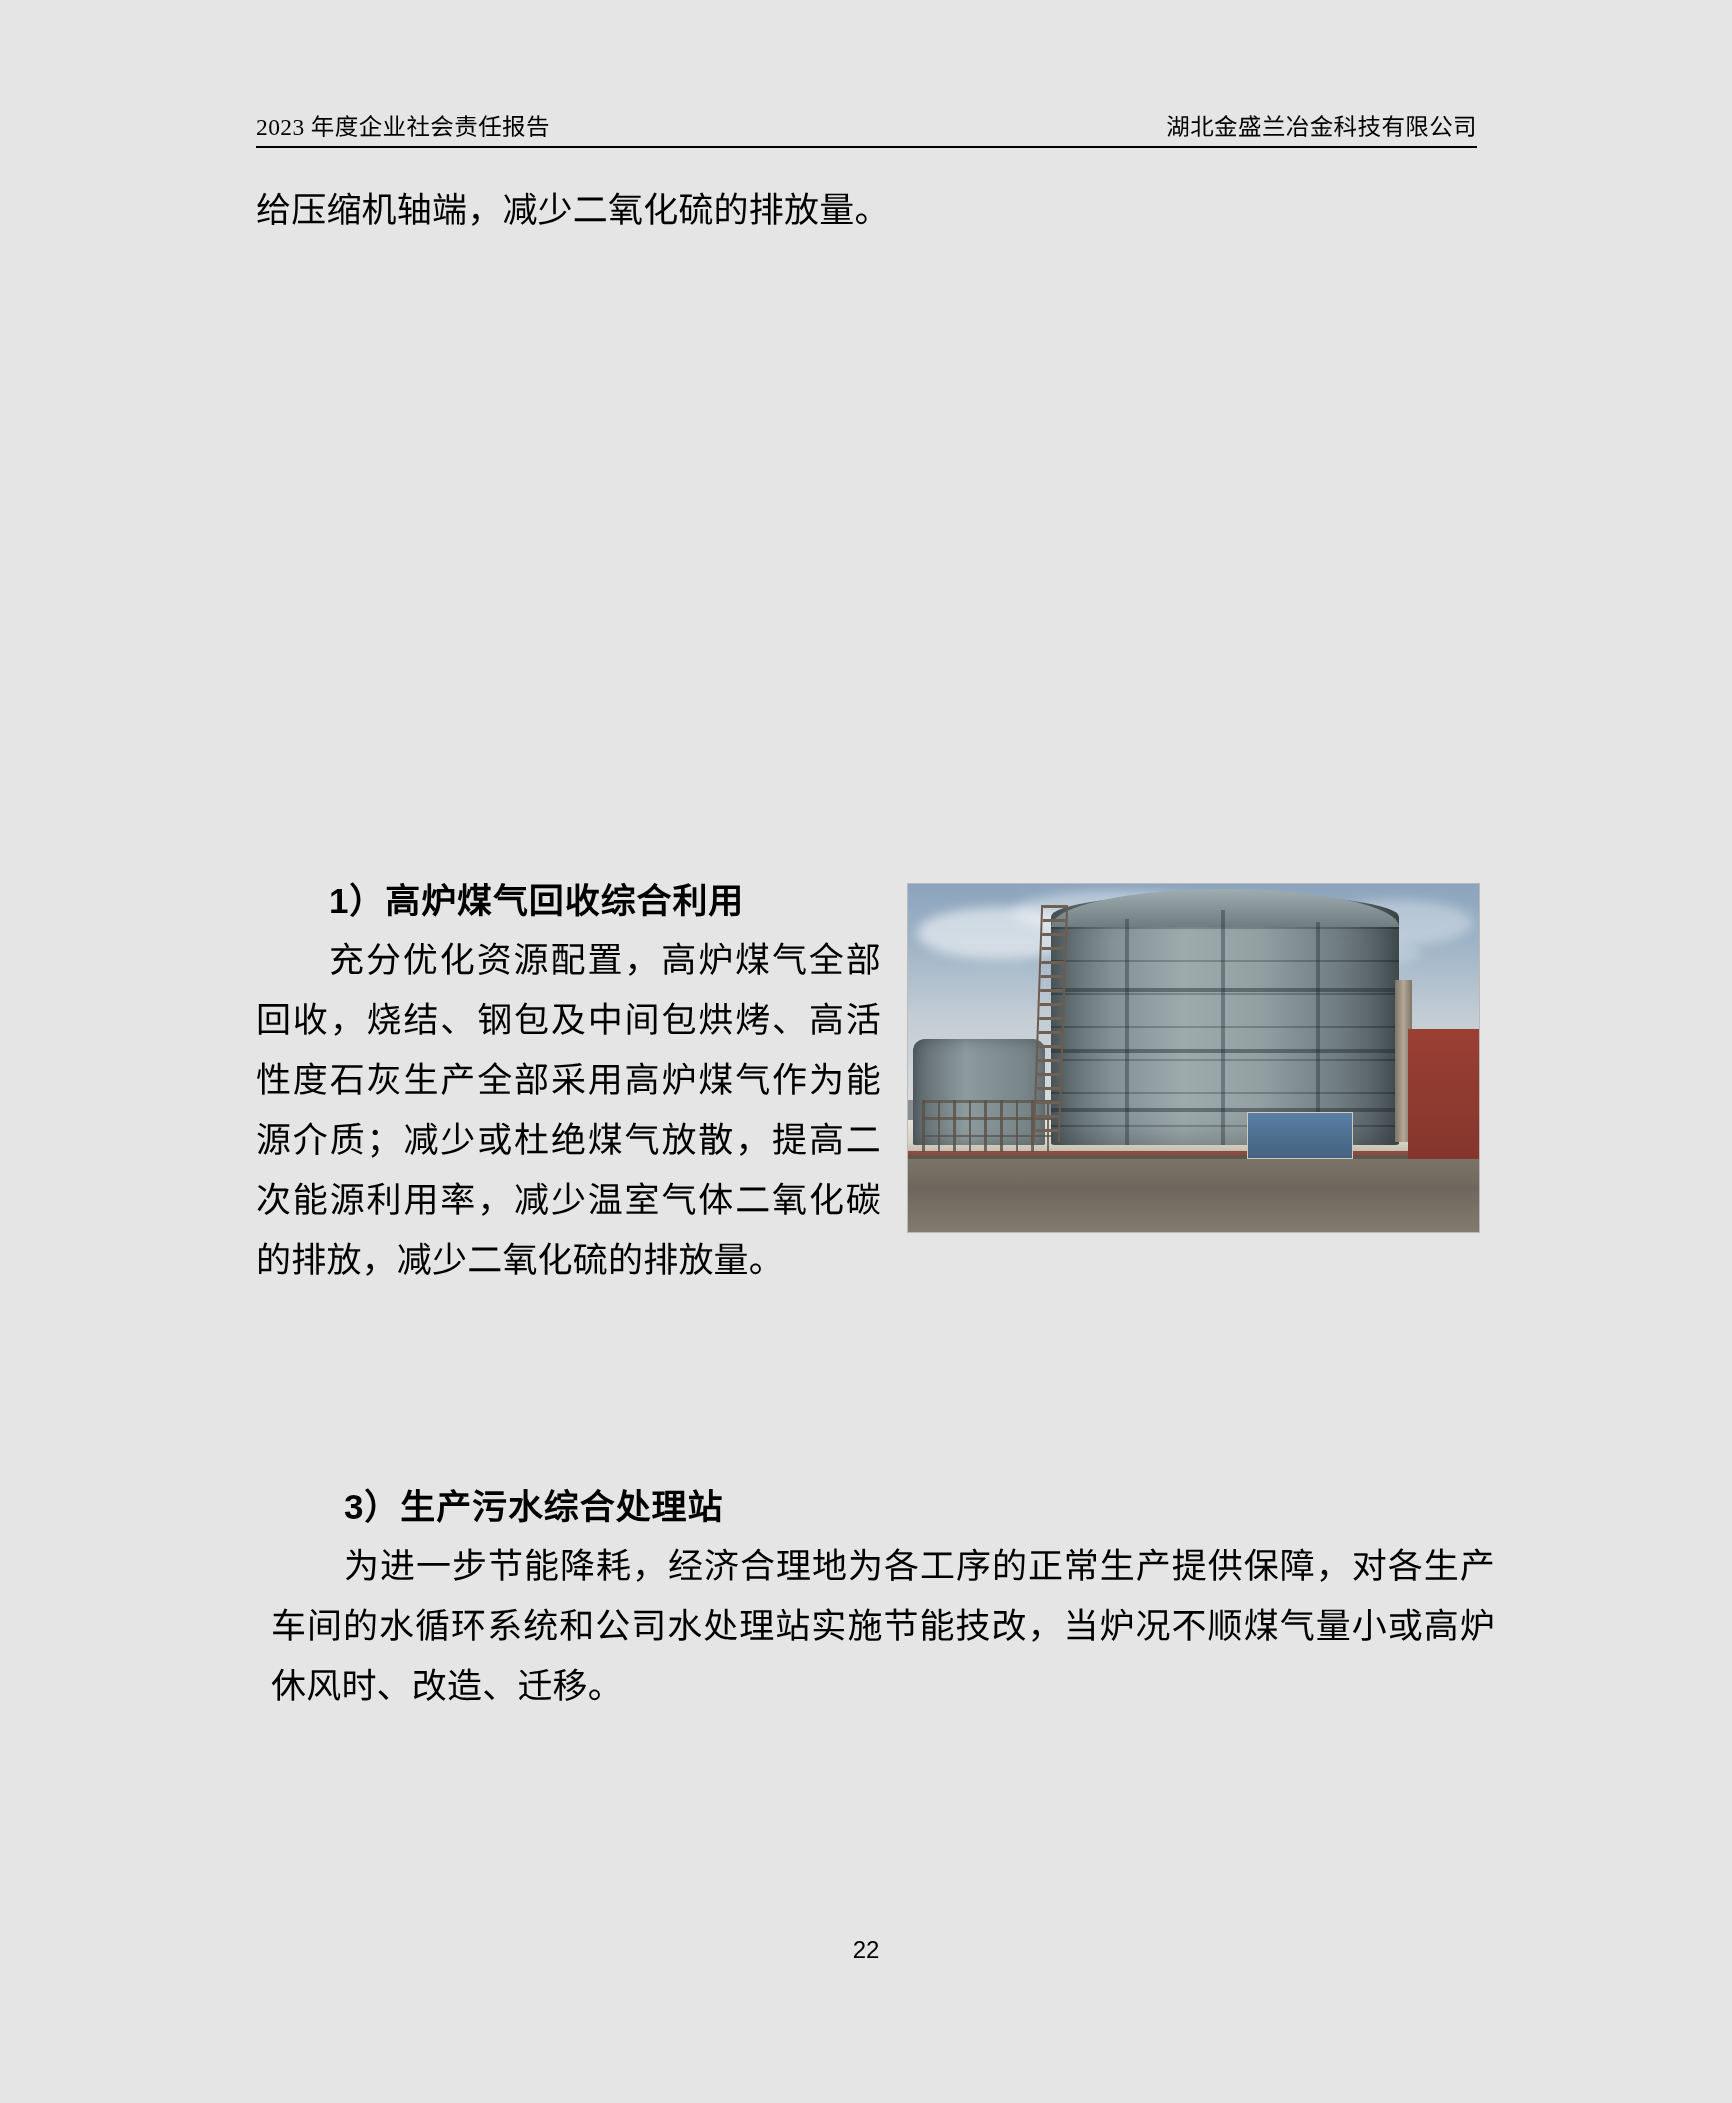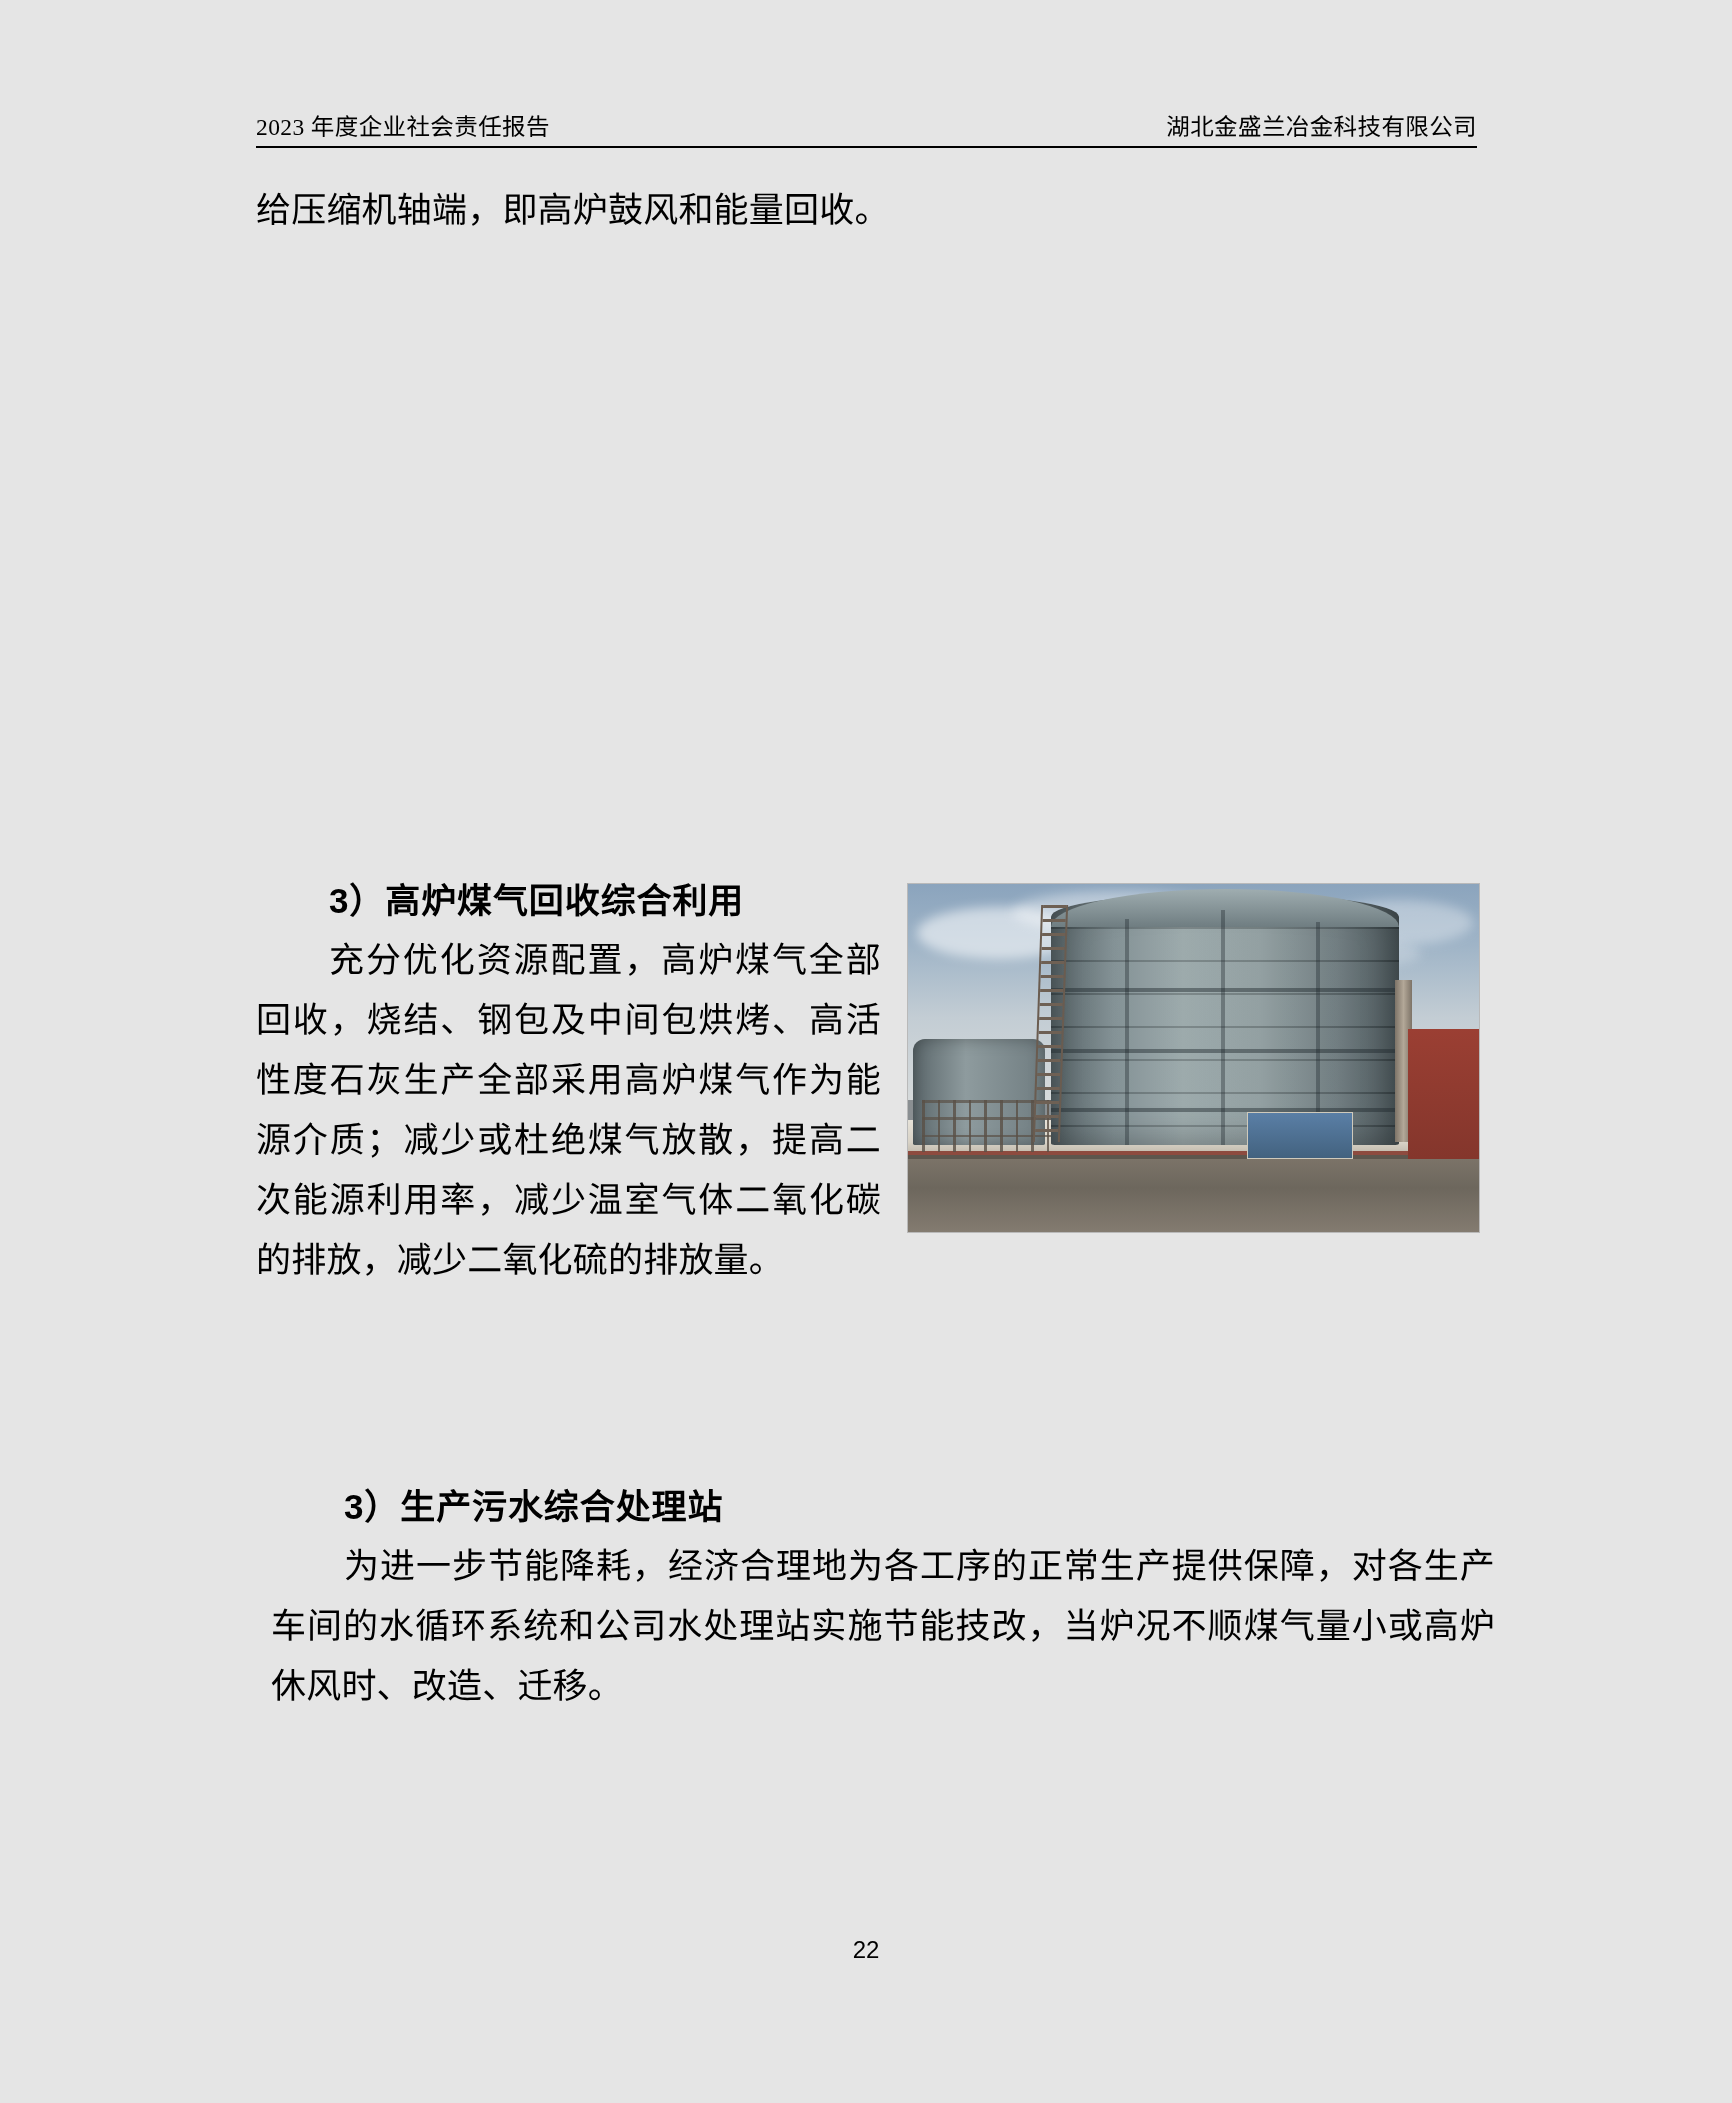--- a/index.html
+++ b/index.html
@@ -266,21 +266,21 @@
 
 <div class="page">
 
   <div class="header">
     <span class="hdr-left">2023 年度企业社会责任报告</span>
     <span class="hdr-right">湖北金盛兰冶金科技有限公司</span>
   </div>
   <div class="header-rule"></div>
 
   <div class="block-top">
-    <p class="body">给压缩机轴端，即高炉鼓风和能量回收。</p>
+    <p class="body">给压缩机轴端，减少二氧化硫的排放量。</p>
   </div>
 
   <div class="section-wrap">
 
     <div class="float-img">
       <div class="photo">
         <div class="sky"></div>
         <div class="cloud c1"></div>
         <div class="cloud c2"></div>
         <div class="cloud c3"></div>
@@ -304,21 +304,21 @@
         <div class="tank-vert" style="left:408px; top:38px; bottom:25%"></div>
 
         <div class="stair"></div>
         <div class="pipe"></div>
         <div class="shed"></div>
         <div class="gate"></div>
       </div>
     </div>
 
     <div class="wrap-text">
-      <h3 class="heading">3）高炉煤气回收综合利用</h3>
+      <h3 class="heading">1）高炉煤气回收综合利用</h3>
       <p class="body indent">充分优化资源配置，高炉煤气全部回收，烧结、钢包及中间包烘烤、高活性度石灰生产全部采用高炉煤气作为能源介质；减少或杜绝煤气放散，提高二次能源利用率，减少温室气体二氧化碳的排放，减少二氧化硫的排放量。</p>
     </div>
   </div>
 
   <div class="block-bottom">
     <h3 class="heading">3）生产污水综合处理站</h3>
     <p class="body indent">为进一步节能降耗，经济合理地为各工序的正常生产提供保障，对各生产车间的水循环系统和公司水处理站实施节能技改，当炉况不顺煤气量小或高炉休风时、改造、迁移。</p>
   </div>
 
   <div class="footer">

